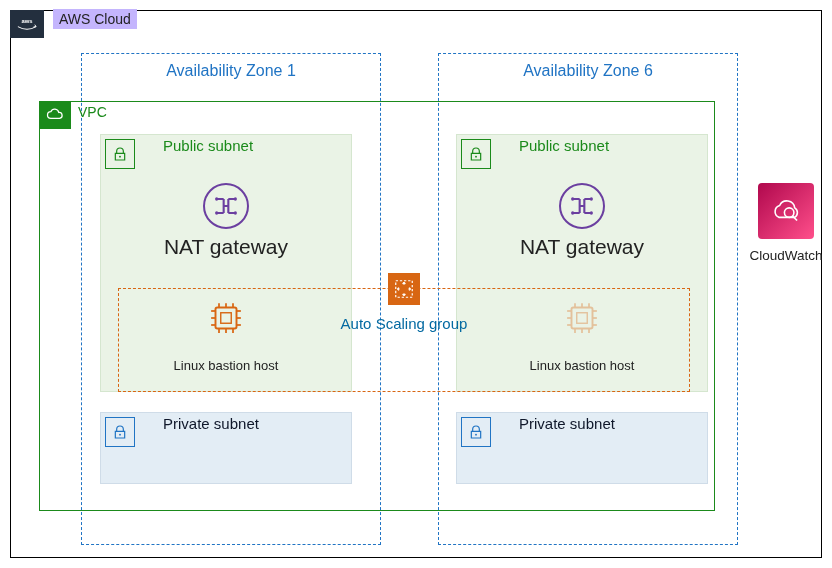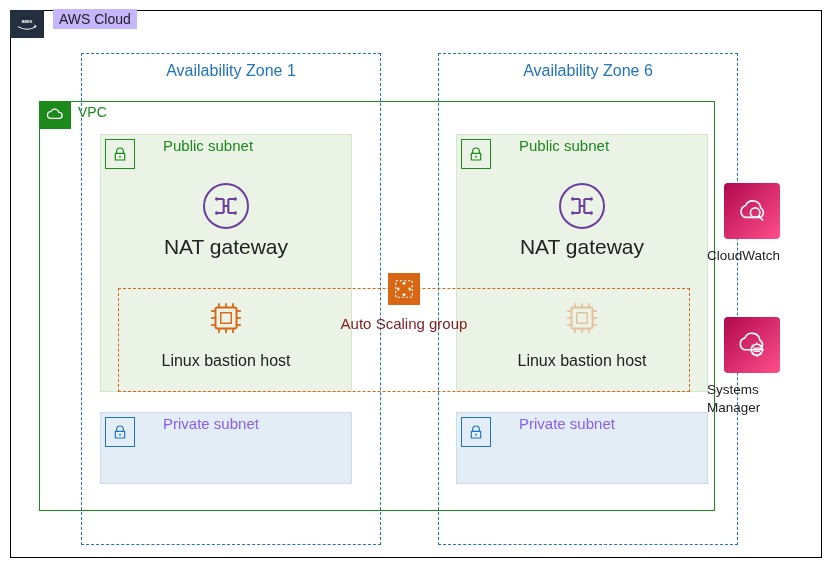--- a/index.html
+++ b/index.html
@@ -43,49 +43,49 @@
   .subnet-private {
     position: absolute; width: 252px; height: 72px; background: #e3edf5; border: 1px solid #cfdce8;
   }
   .pub1 { left: 60px; top: 32px; }
   .pub2 { left: 416px; top: 32px; }
   .priv1 { left: 60px; top: 310px; }
   .priv2 { left: 416px; top: 310px; }
 
   .subnet-label { position: absolute; top: 2px; left: 42px; font-size: 15px; margin-left: 20px; }
   .pub-label { color: #1b8a1b; }
-  .priv-label { color: #8b5cf6; }
+  .priv-label { color: #0f172a; }
 
   .lock-badge {
     position: absolute; left: 4px; top: 4px; width: 30px; height: 30px;
     display: flex; align-items: center; justify-content: center;
   }
   .lock-green { border: 1.5px solid #1b8a1b; color: #1b8a1b; }
   .lock-blue { border: 1.5px solid #2074c4; color: #2074c4; }
 
   .nat-block { position: absolute; left: 0; right: 0; top: 48px; text-align: center; }
   .nat-icon { width: 46px; height: 46px; border-radius: 50%; border: 2.5px solid #6b3fa0; display: inline-flex; align-items: center; justify-content: center; }
   .nat-caption { margin-top: 6px; font-size: 21px; }
 
   .bastion-block { position: absolute; left: 0; right: 0; top: 162px; text-align: center; }
-  .bastion-caption { margin-top: 10px; font-size: 16px; }
+  .bastion-caption { margin-top: 16px; font-size: 13px; }
   .chip-icon { width: 42px; height: 42px; display: inline-block; }
   .faded { opacity: 0.35; }
 
   .asg-box {
     position: absolute; left: 78px; top: 186px; width: 572px; height: 104px;
     border: 1.5px dashed #d86613;
   }
   .asg-badge {
     position: absolute; left: 50%; top: -16px; transform: translateX(-50%);
     width: 32px; height: 32px; background: #d86613; display: flex; align-items: center; justify-content: center;
   }
-  .asg-label { position: absolute; left: 0; right: 0; top: 26px; text-align: center; color: #7f1d1d; font-size: 15px; }
-
-  .ext-service { position: absolute; left: 696px; width: 90px; text-align: left; }
+  .asg-label { position: absolute; left: 0; right: 0; top: 26px; text-align: center; color: #0369a1; font-size: 15px; }
+
+  .ext-service { position: absolute; left: 730px; width: 90px; text-align: center; }
   .svc1 { top: 172px; }
   .svc2 { top: 306px; }
   .svc-tile {
     width: 56px; height: 56px; margin: 0 auto 8px; border-radius: 4px;
     background: linear-gradient(135deg, #b0084d 0%, #ff4f8b 100%);
     display: flex; align-items: center; justify-content: center; color: #fff;
   }
   .svc-caption { font-size: 13.5px; line-height: 1.3; }
 
   svg { display: block; }
@@ -248,38 +248,15 @@
       <div class="svc-tile">
         <svg width="38" height="38" viewBox="0 0 48 48">
           <path d="M15 32 a8 8 0 0 1 1-15 a10 10 0 0 1 19 3 a7 7 0 0 1 0 12 Z" fill="none" stroke="#fff" stroke-width="2"></path>
           <circle cx="28" cy="26" r="6" fill="none" stroke="#fff" stroke-width="2"></circle>
           <line x1="32" y1="30" x2="38" y2="36" stroke="#fff" stroke-width="2.2"></line>
         </svg>
       </div>
       <div class="svc-caption">CloudWatch</div>
     </div>
 
-    <div class="ext-service svc2">
-      <div class="svc-tile">
-        <svg width="38" height="38" viewBox="0 0 48 48">
-          <path d="M14 30 a8 8 0 0 1 1-15 a10 10 0 0 1 19 3 a7 7 0 0 1 0 12 Z" fill="none" stroke="#fff" stroke-width="2"></path>
-          <circle cx="30" cy="30" r="7" fill="none" stroke="#fff" stroke-width="2"></circle>
-          <g stroke="#fff" stroke-width="2">
-              <line x1="30" y1="21" x2="30" y2="24"></line>
-              <line x1="30" y1="36" x2="30" y2="39"></line>
-              <line x1="21" y1="30" x2="24" y2="30"></line>
-              <line x1="36" y1="30" x2="39" y2="30"></line>
-              <line x1="24" y1="24" x2="26" y2="26"></line>
-              <line x1="34" y1="34" x2="36" y2="36"></line>
-              <line x1="24" y1="36" x2="26" y2="34"></line>
-              <line x1="34" y1="26" x2="36" y2="24"></line>
-            </g>
-          <g stroke="#fff" stroke-width="1.6">
-              <line x1="26" y1="28" x2="34" y2="28"></line>
-              <line x1="26" y1="32" x2="34" y2="32"></line>
-            </g>
-        </svg>
-      </div>
-      <div class="svc-caption">Systems Manager</div>
-    </div>
 
   </div>
 </div>
 
 </body></html>

